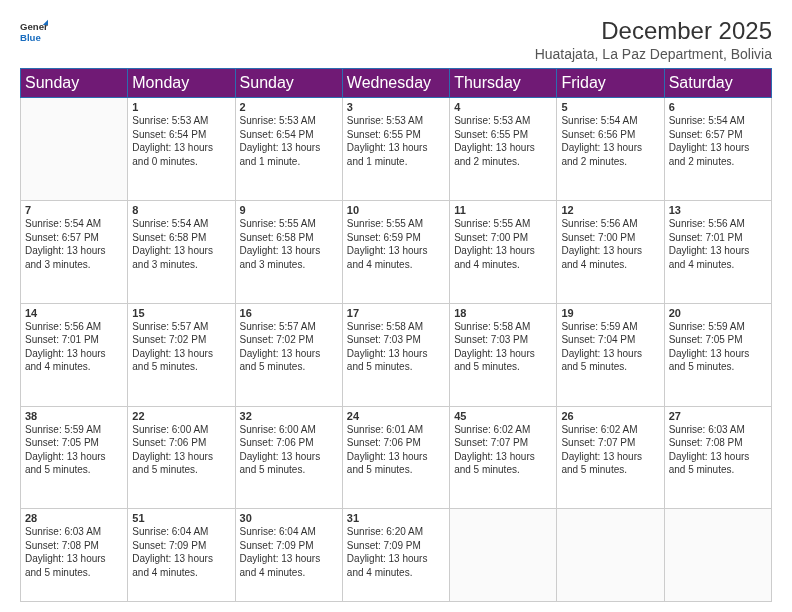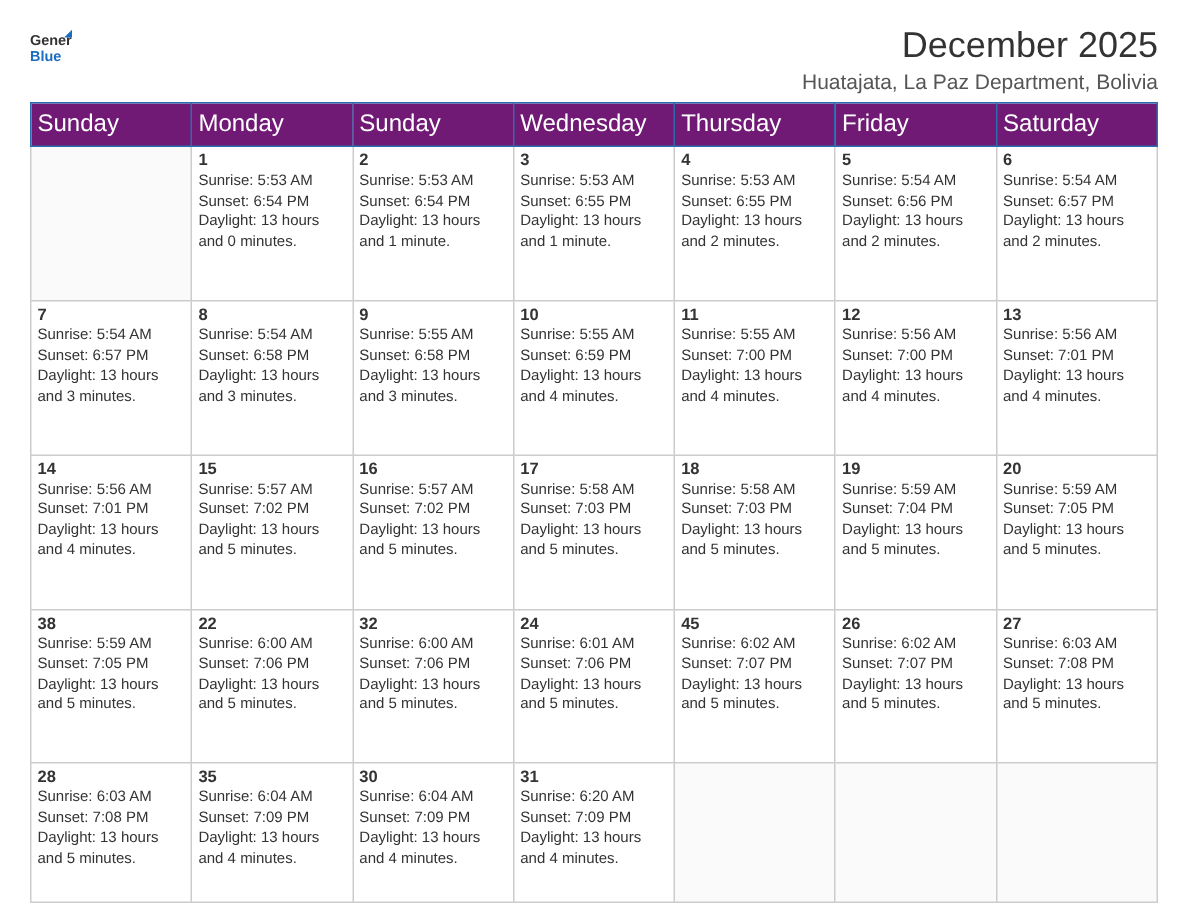--- a/index.html
+++ b/index.html
@@ -319,21 +319,21 @@
         </tr>
         <tr>
           <td>
             <span class="day-num">28</span>
             <div class="day-info" style="white-space: pre-line;">Sunrise: 6:03 AM
 Sunset: 7:08 PM
 Daylight: 13 hours
 and 5 minutes.</div>
           </td>
           <td>
-            <span class="day-num">35</span>
+            <span class="day-num">51</span>
             <div class="day-info" style="white-space: pre-line;">Sunrise: 6:04 AM
 Sunset: 7:09 PM
 Daylight: 13 hours
 and 4 minutes.</div>
           </td>
           <td>
             <span class="day-num">30</span>
             <div class="day-info" style="white-space: pre-line;">Sunrise: 6:04 AM
 Sunset: 7:09 PM
 Daylight: 13 hours

